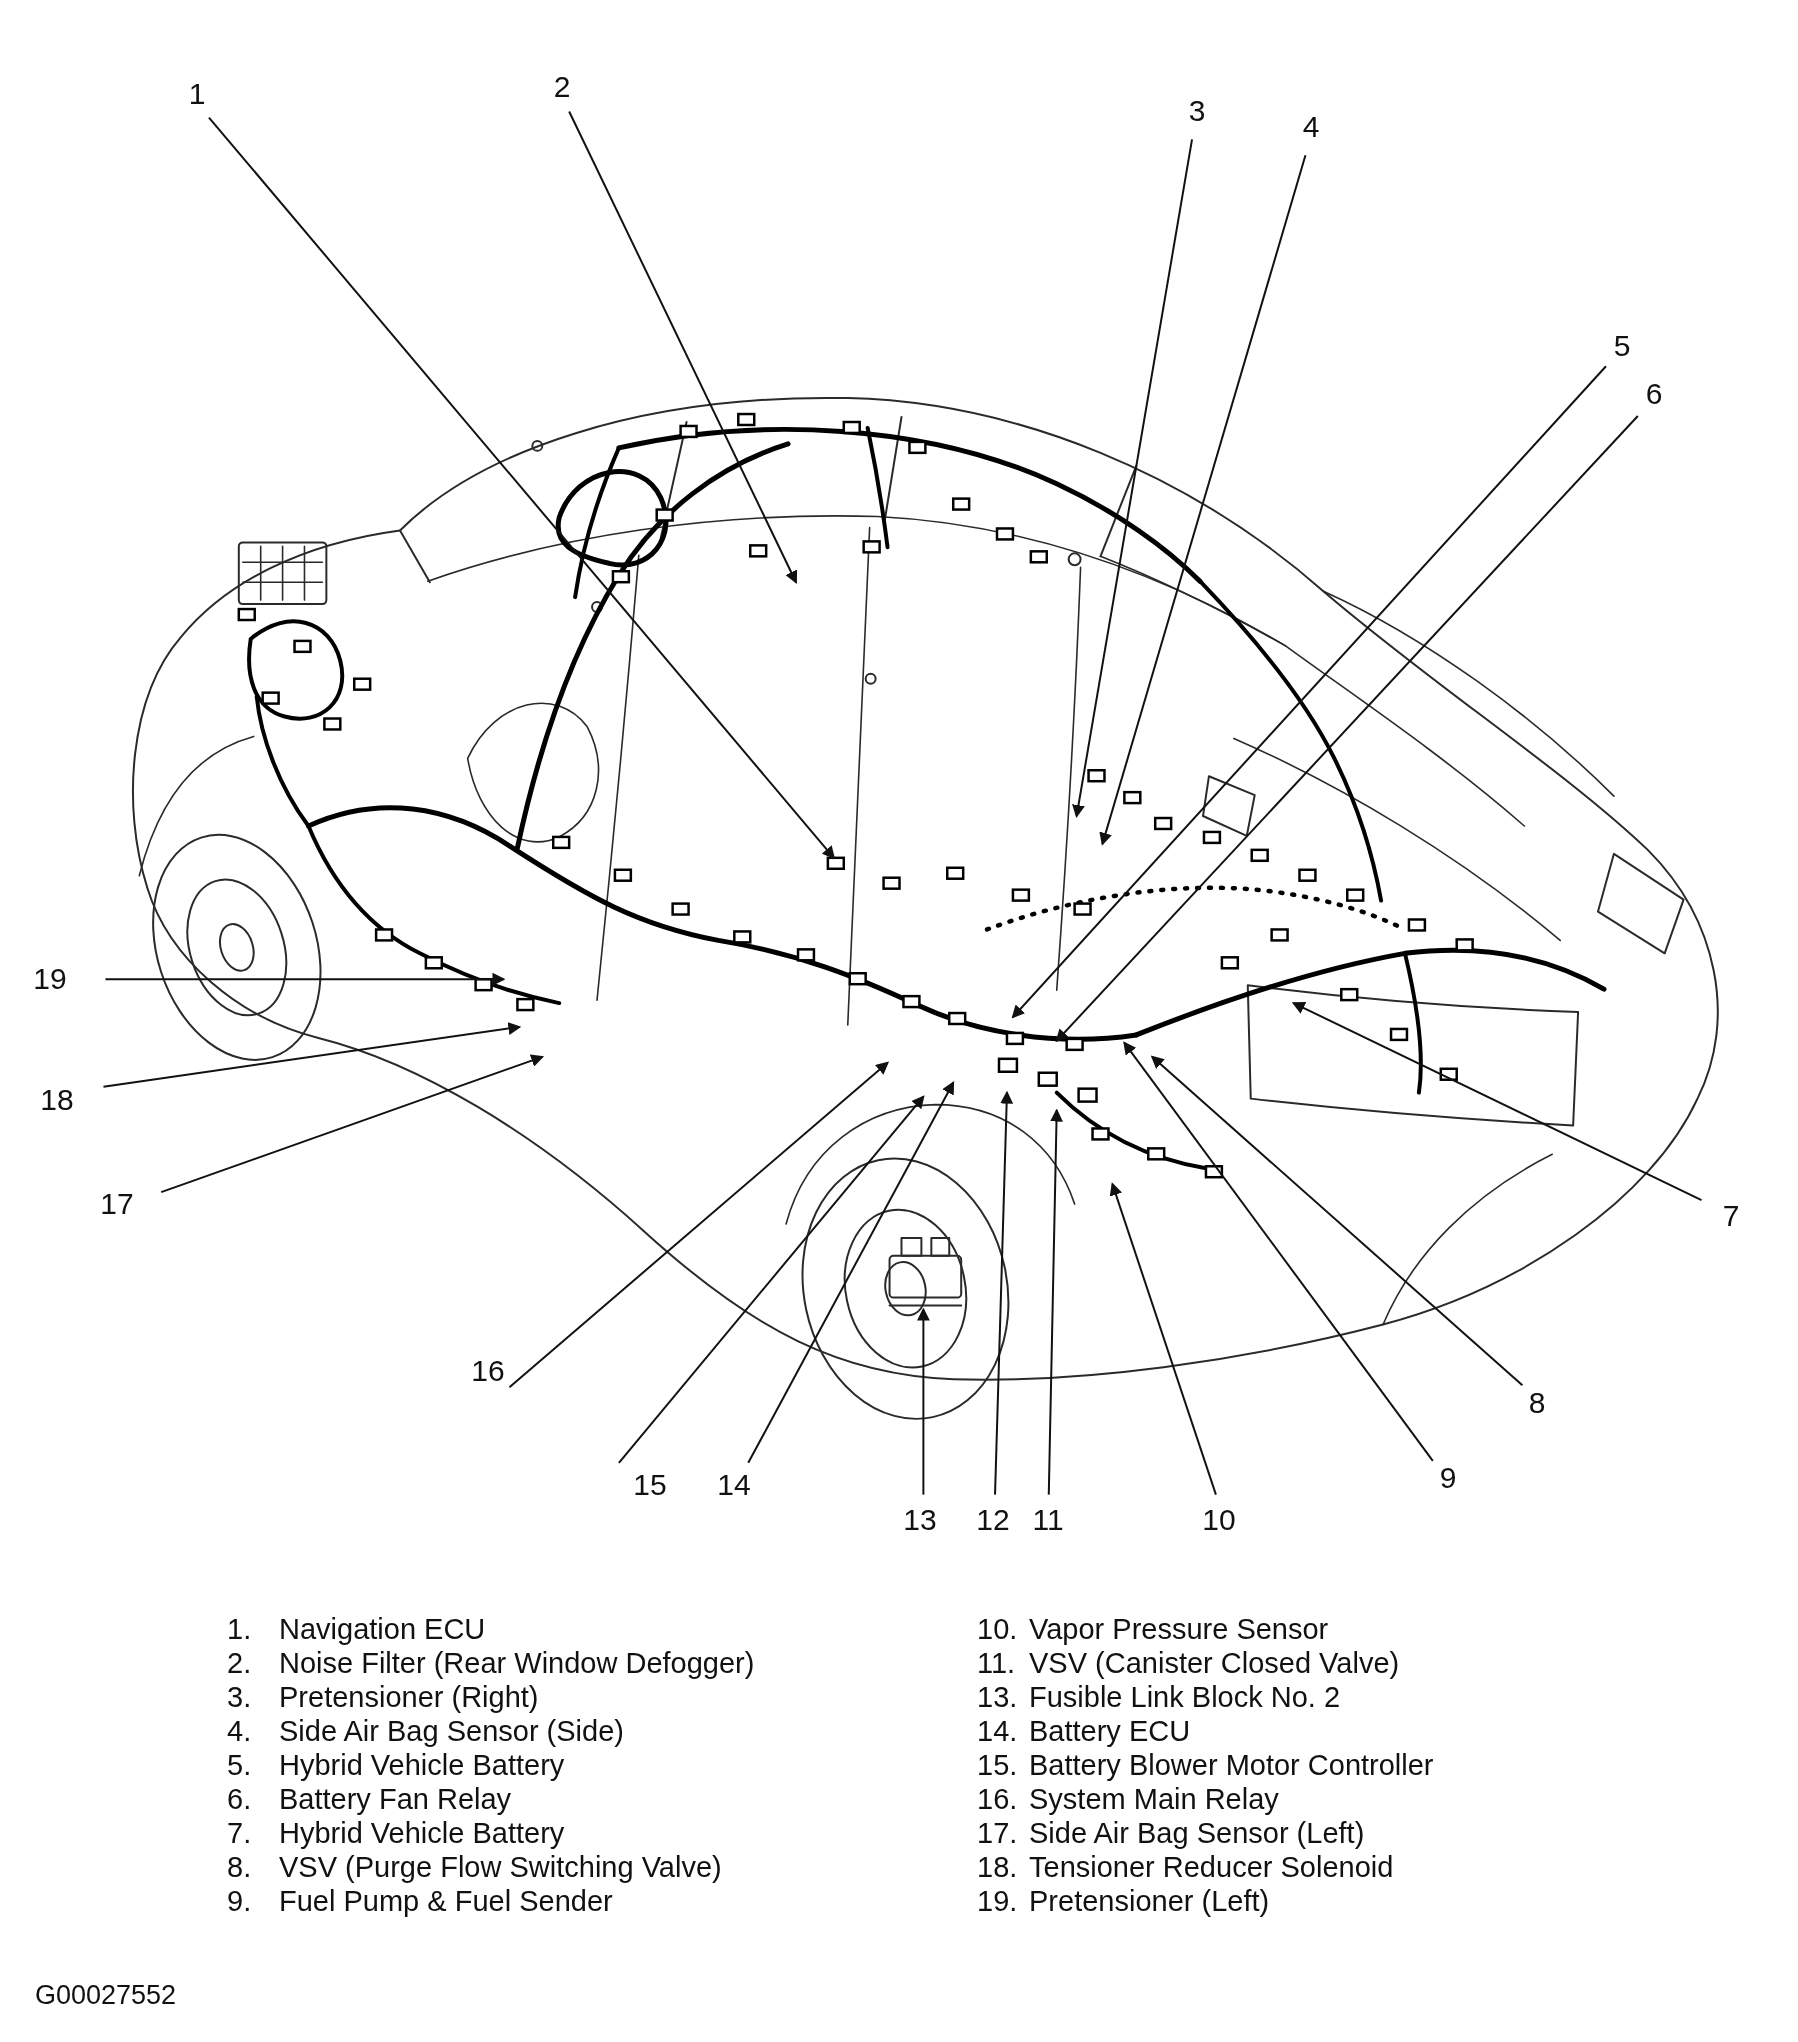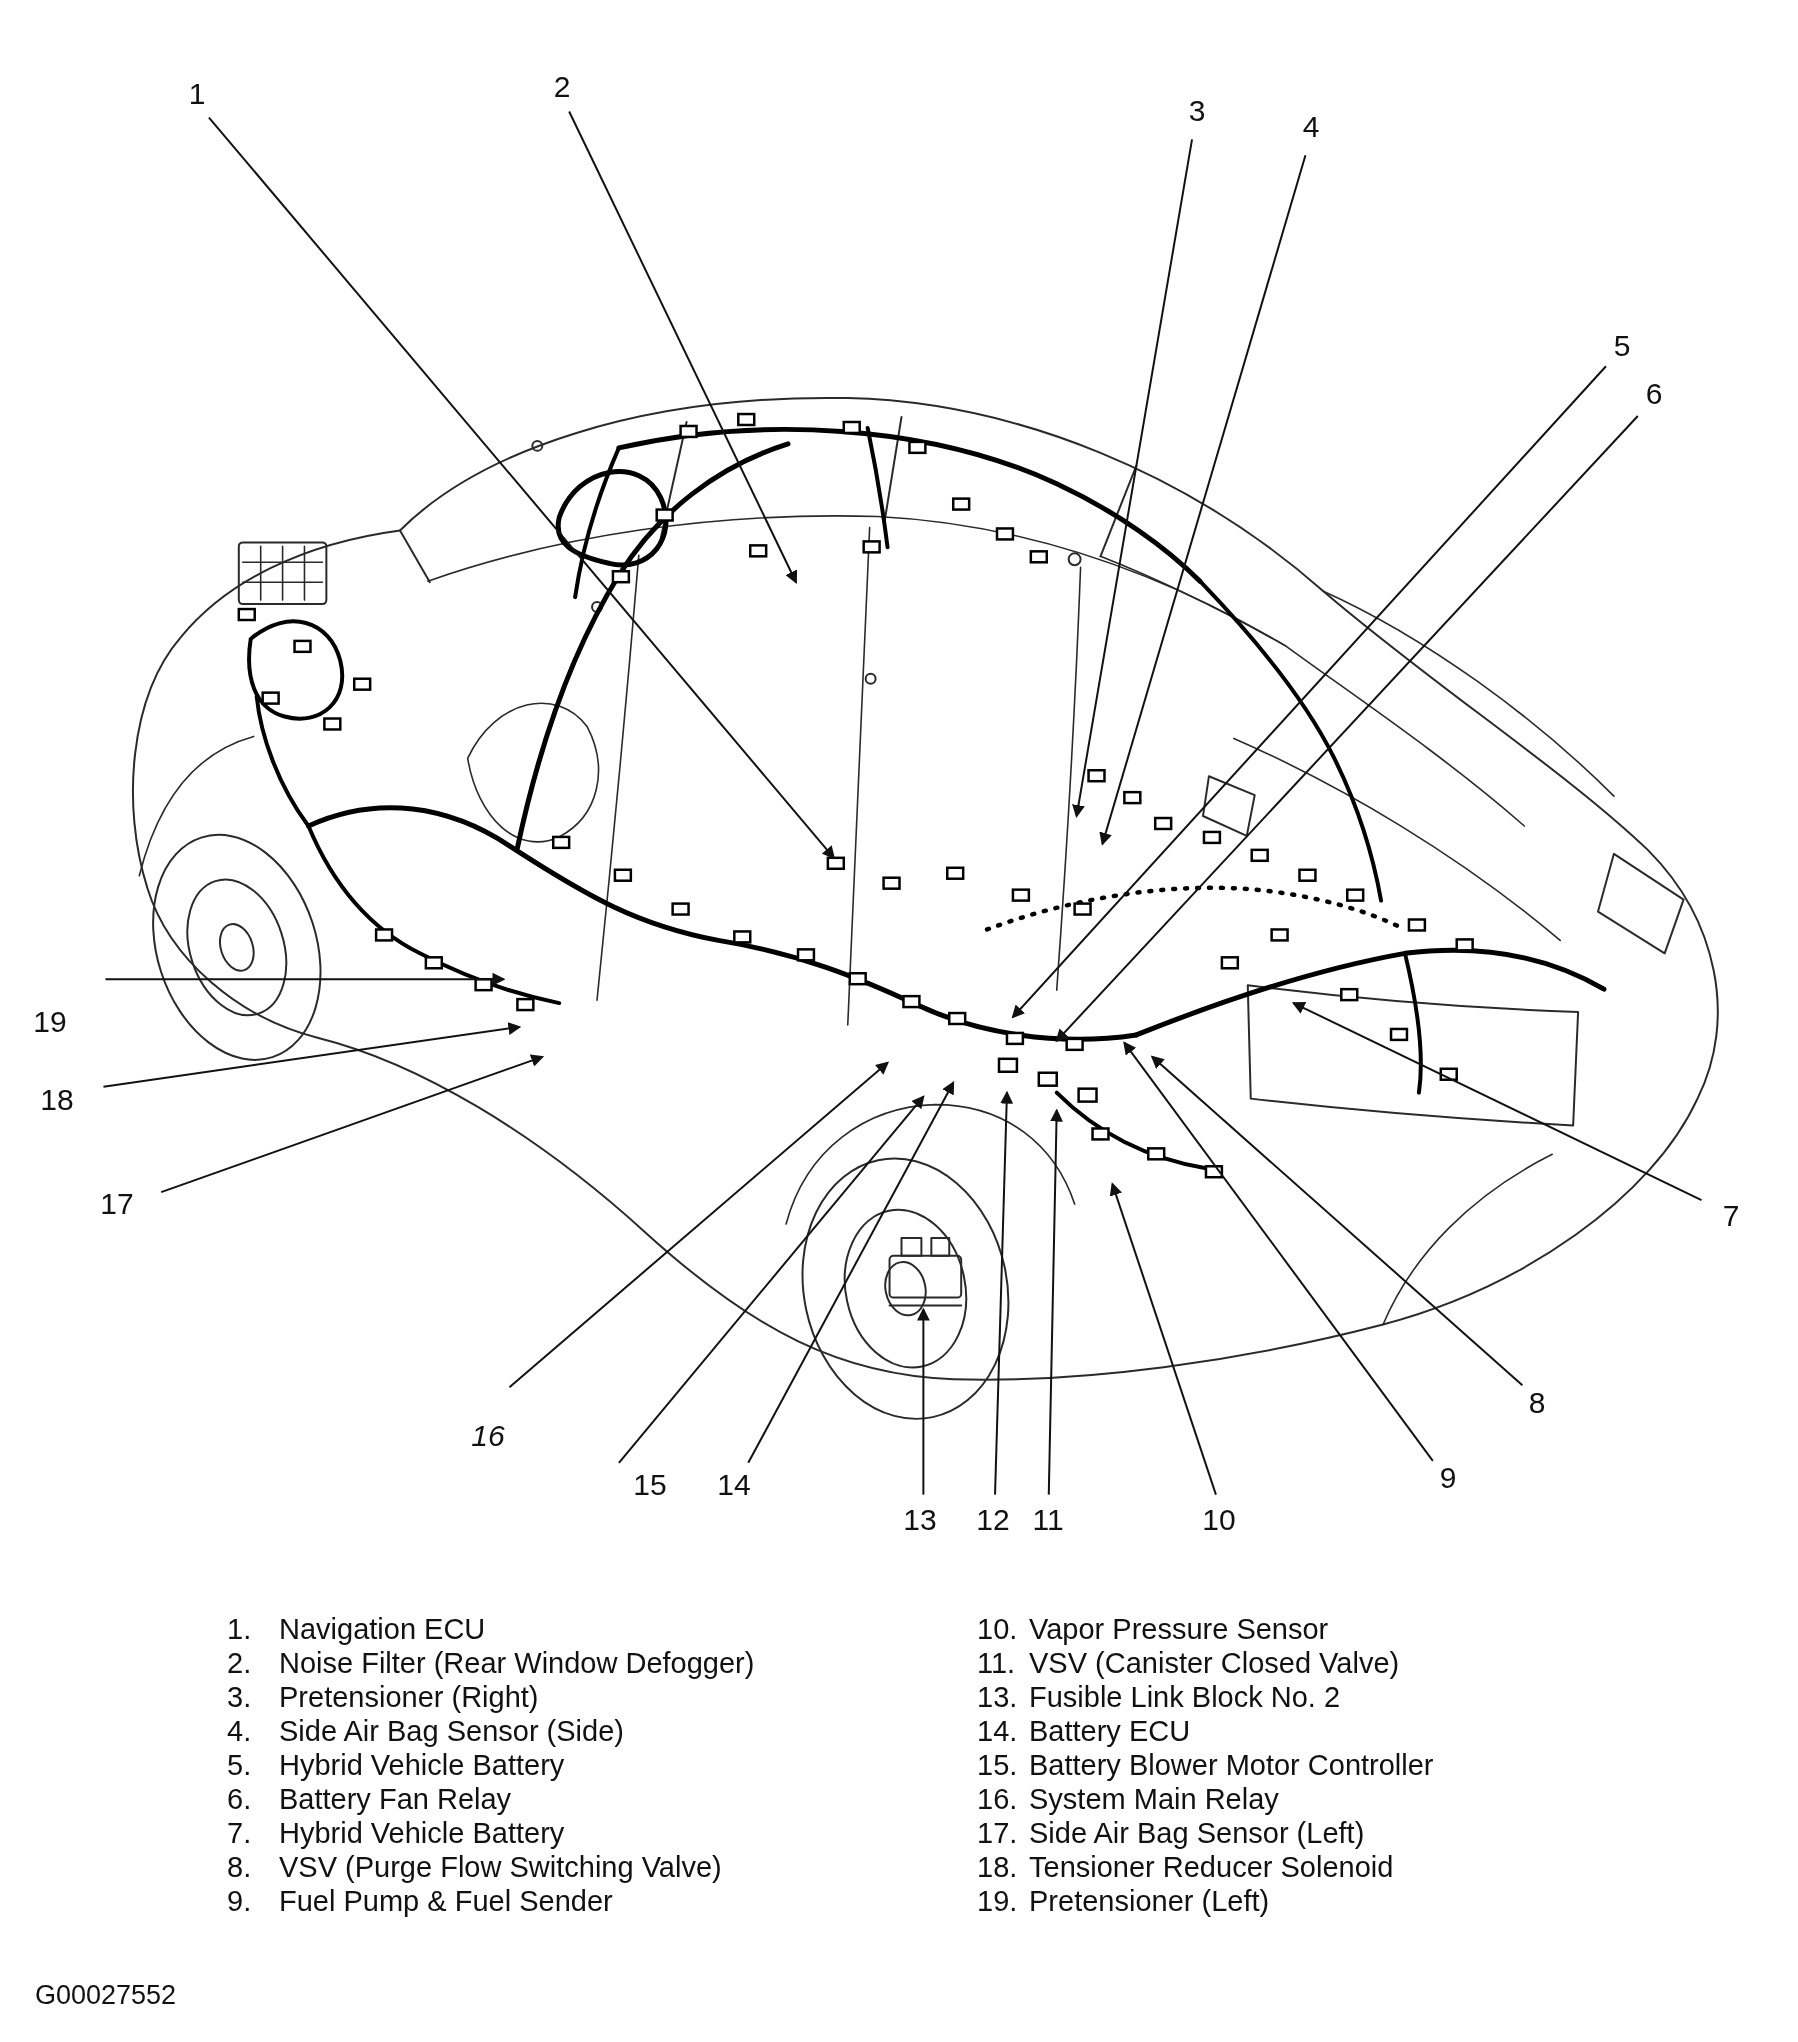--- a/index.html
+++ b/index.html
@@ -204,24 +204,24 @@
   <span class="callout" style="left:1654px; top:394px;">6</span>
   <span class="callout" style="left:1731px; top:1216px;">7</span>
   <span class="callout" style="left:1537px; top:1403px;">8</span>
   <span class="callout" style="left:1448px; top:1478px;">9</span>
   <span class="callout" style="left:1219px; top:1520px;">10</span>
   <span class="callout" style="left:1048px; top:1520px;">11</span>
   <span class="callout" style="left:993px;  top:1520px;">12</span>
   <span class="callout" style="left:920px;  top:1520px;">13</span>
   <span class="callout" style="left:734px;  top:1485px;">14</span>
   <span class="callout" style="left:602px;  top:1485px;margin-left:48px;">15</span>
-  <span class="callout" style="left:488px;  top:1436px;font-style:italic;">16</span>
+  <span class="callout" style="left:488px;  top:1371px;">16</span>
   <span class="callout" style="left:117px;  top:1204px;text-align:center;">17</span>
   <span class="callout" style="left:57px;   top:1100px;">18</span>
-  <span class="callout" style="left:50px;   top:979px;margin-top:43px;">19</span>
+  <span class="callout" style="left:50px;   top:979px;">19</span>
 
   <div class="legend-col left">
     <div class="legend-row">
         <span class="legend-num">1.</span>
         <span>Navigation ECU</span>
       </div>
     <div class="legend-row">
         <span class="legend-num">2.</span>
         <span>Noise Filter (Rear Window Defogger)</span>
       </div>

